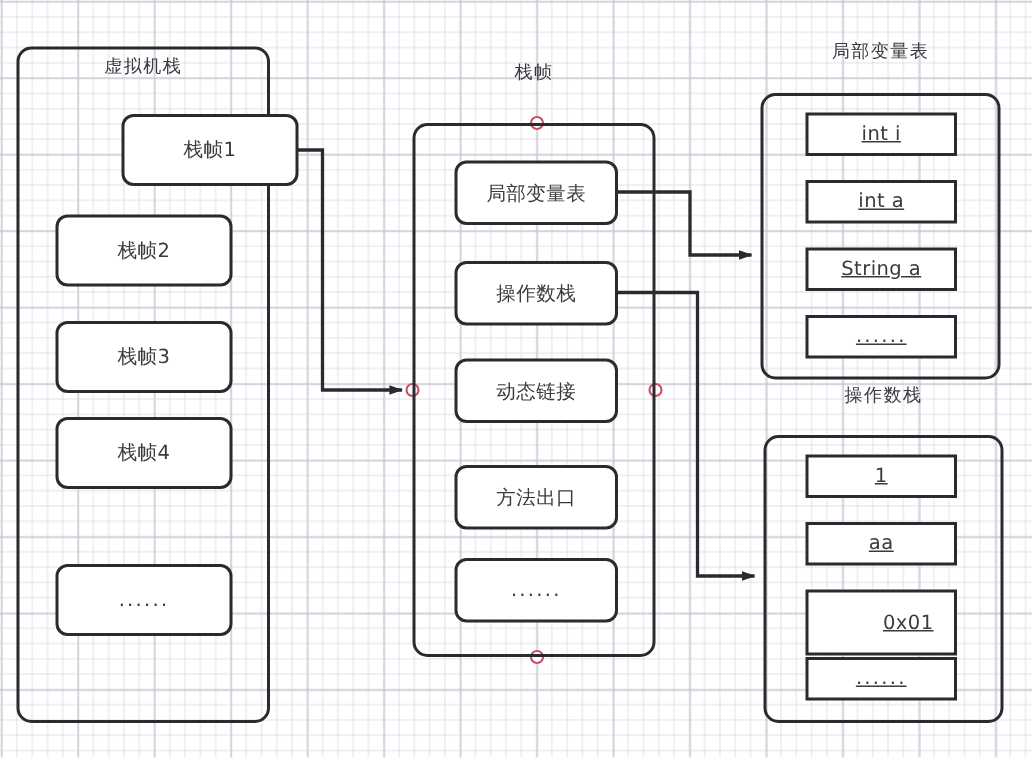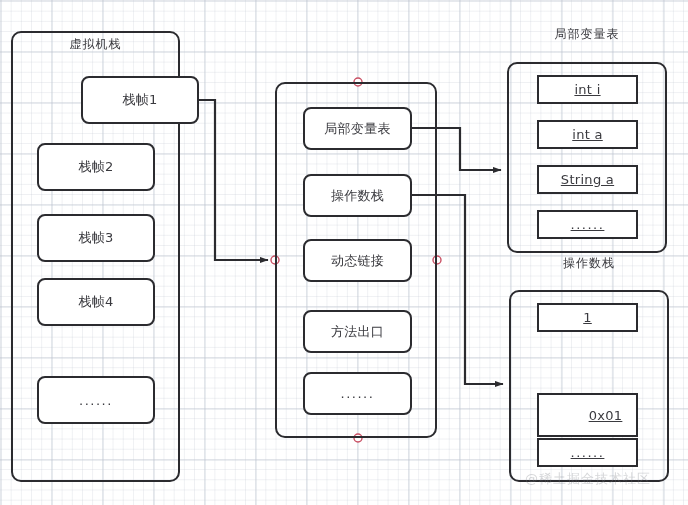--- a/index.html
+++ b/index.html
@@ -124,20 +124,21 @@
   <div class="inner-box" style="left:37px; top:214px; width:118px; height:48px;">
     <span>栈帧3</span>
   </div>
   <div class="inner-box" style="left:37px; top:278px; width:118px; height:48px;">
     <span>栈帧4</span>
   </div>
   <div class="inner-box" style="left:37px; top:376px; width:118px; height:48px;">
     <span class="dots">......</span>
   </div>
 
+  <div class="group-title" style="left:275px; top:40px; width:162px;">栈帧</div>
 
   <div class="outer-box" style="left:275px; top:82px; width:162px; height:356px;"></div>
 
   <div class="inner-box" style="left:303px; top:107px; width:109px; height:43px;">
     <span>局部变量表</span>
   </div>
   <div class="inner-box" style="left:303px; top:174px; width:109px; height:43px;">
     <span>操作数栈</span>
   </div>
   <div class="inner-box" style="left:303px; top:310px; width:109px; height:43px;">
@@ -167,22 +168,24 @@
     <span class="dots">......</span>
   </div>
 
   <div class="group-title" style="left:509px; top:255px; width:160px;">操作数栈</div>
 
   <div class="outer-box" style="left:509px; top:290px; width:160px; height:192px;"></div>
 
   <div class="inner-box square sq-label" style="left:537px; top:303px; width:101px; height:29px;">
     <span>1</span>
   </div>
+  <div class="inner-box square sq-label" style="left:537px; top:348px; width:101px; height:29px;">
+    <span>aa</span>
+  </div>
   <div class="inner-box square sq-label" style="left:537px; top:393px; width:101px; height:44px;padding-left:36px;">
     <span>0x01</span>
   </div>
   <div class="inner-box square sq-label" style="left:537px; top:438px; width:101px; height:29px;">
     <span class="dots">......</span>
   </div>
 
-  <div class="watermark" style="left:525px; top:470px;">@稀土掘金技术社区</div>
 
 </div>
 
 </body></html>

